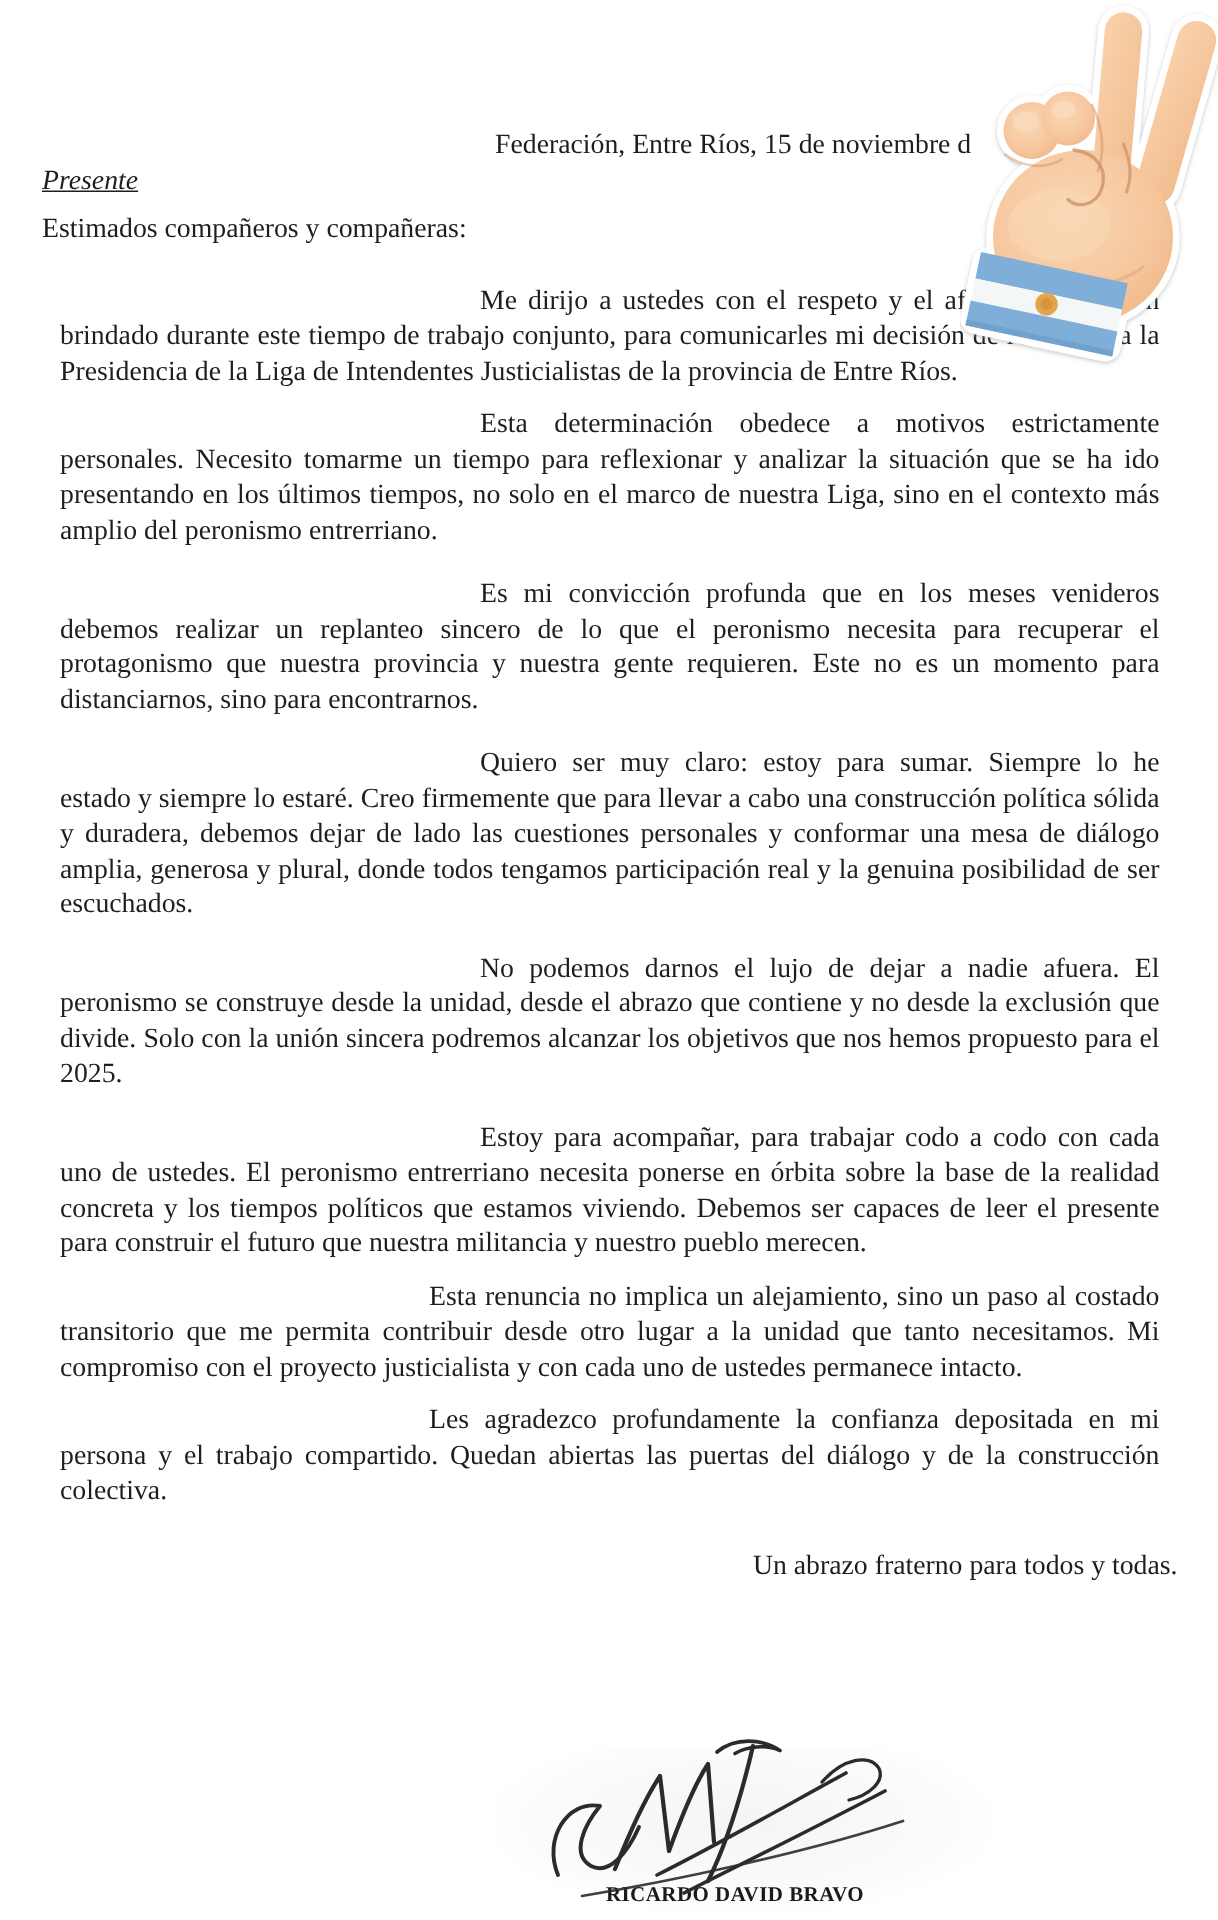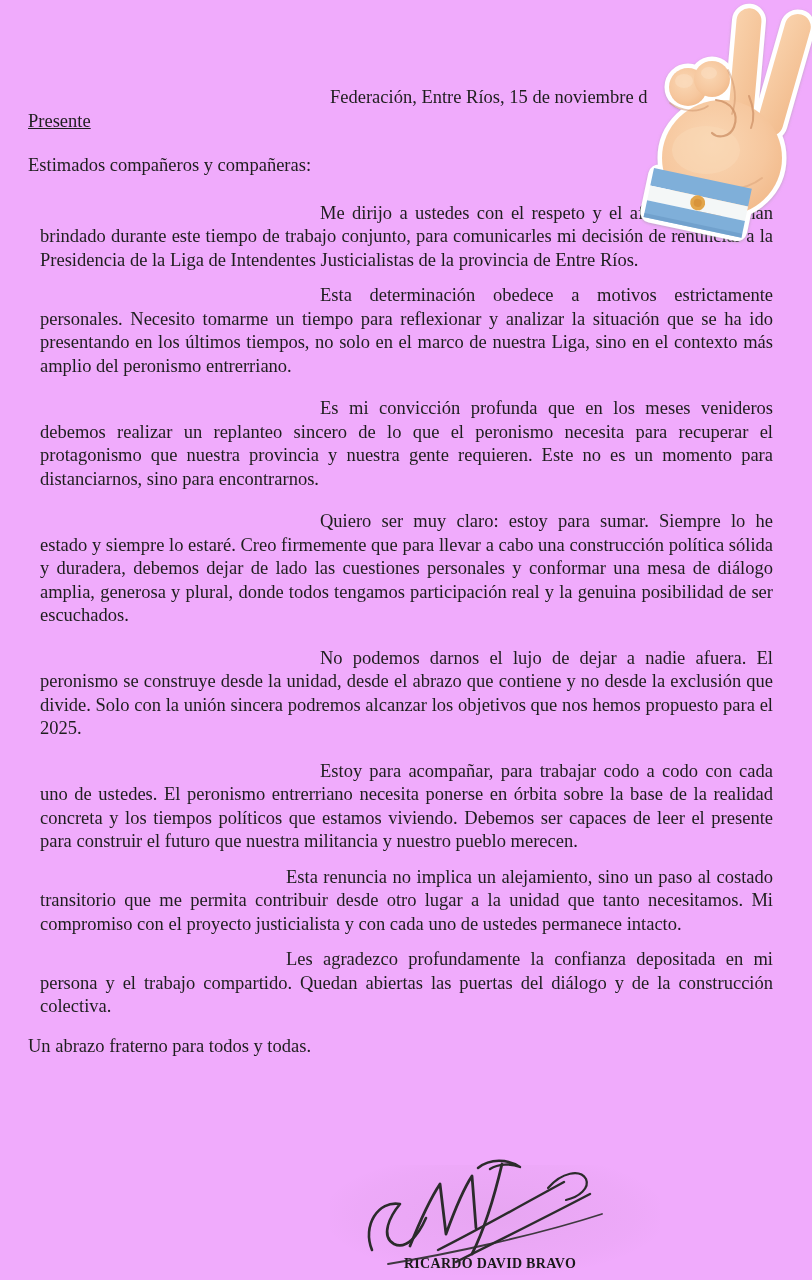--- a/index.html
+++ b/index.html
@@ -1,40 +1,40 @@
 <!DOCTYPE html>
 <html><head>
 <meta charset="utf-8">
 <style>
   html,body{margin:0;padding:0;background:#e9e9e9;}
   .page{
     position:relative;
     width:812px;height:1280px;
-    background:#f0abfc;
+    background:#ffffff;
     font-family:"Liberation Serif","DejaVu Serif",serif;
     color:#1e1e1e;
     overflow:hidden;
   }
   .content{
     position:absolute;left:0;top:0;right:0;
     padding:86px 27px 0 28px;
     box-sizing:border-box;
     font-size:18.5px;
     line-height:23.5px;
   }
   .date-line{padding-left:302px;white-space:nowrap;}
   .recipient-line{margin-top:24px;}
-  .presente{text-decoration:underline;}
-  .salutation{margin-top:21px;}
+  .presente{text-decoration:underline;font-style:italic;}
+  .salutation{margin-top:9px;}
   p.para{margin:12px;text-align:justify;text-indent:280px;}
   p.para.first{margin-top:24px;}
   p.para.tight{margin-top:5px;}
   p.para.spaced{margin-top:19px;}
   p.para.indent-sm{text-indent:246px;}
-  .closing-line{margin-top:16px;text-align:left;}
+  .closing-line{margin-top:26px;text-align:right;}
   
   .smudge{
     position:absolute;left:330px;top:1165px;width:330px;height:110px;
     background:radial-gradient(ellipse at 50% 45%, rgba(90,80,75,0.06), rgba(90,80,75,0.02) 60%, transparent 75%);
     pointer-events:none;
   }
   .sticker{position:absolute;top:0;right:0;width:172px;height:248px;}
   .sig-wrap{position:absolute;left:350px;top:1152px;width:280px;height:128px;}
   .sig-name{
     position:absolute;left:0;right:0;top:104px;

